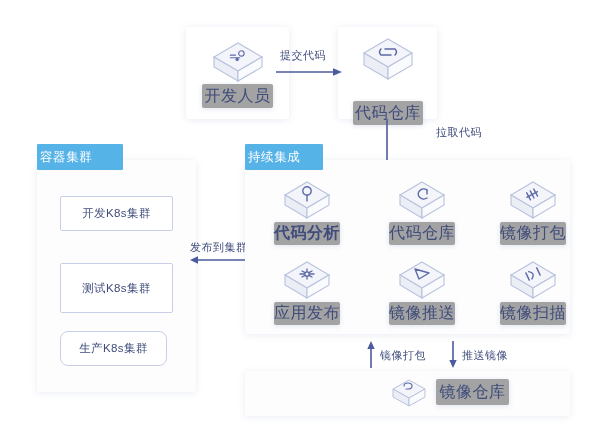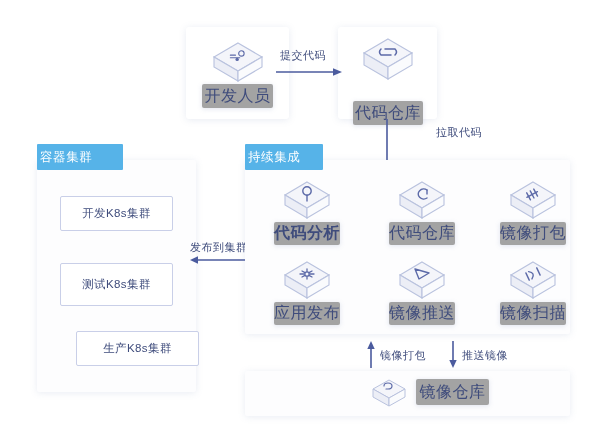--- a/index.html
+++ b/index.html
@@ -142,24 +142,24 @@
   <div class="arrow-label" style="left:392px;top:125px;margin-left:44px;">拉取代码</div>
 
   <div class="panel" style="left:37px;top:160px;width:159px;height:232px;"></div>
   <div class="sec-head" style="left:37px;top:144px;width:86px;height:26px;">
     <span>容器集群</span>
   </div>
 
   <div class="clusterbox" style="left:60px;top:196px;width:113px;height:35px;">
     <span>开发K8s集群</span>
   </div>
-  <div class="clusterbox" style="left:60px;top:263px;width:113px;height:43px;">
+  <div class="clusterbox" style="left:60px;top:263px;width:113px;height:50px;">
     <span>测试K8s集群</span>
   </div>
-  <div class="clusterbox" style="left:76px;top:331px;width:123px;height:35px;">
+  <div class="clusterbox" style="left:60px;top:331px;width:107px;height:35px;border-radius:8px;">
     <span>生产K8s集群</span>
   </div>
 
   <div class="arrow" style="left:190px;top:254px;">
     <svg width="62" height="12" viewBox="0 0 62 12">
       <line x1="61" y1="6" x2="5" y2="6" stroke="#4b5b9e" stroke-width="1.6"></line>
       <polygon points="0,6 8,2.3 8,9.7" fill="#4b5b9e"></polygon>
     </svg>
   </div>
   <div class="arrow-label" style="left:190px;top:240px;">发布到集群</div>
@@ -284,21 +284,21 @@
   <div class="arrow" style="left:447px;top:341px;">
     <svg width="12" height="28" viewBox="0 0 12 28">
       <line x1="6" y1="0" x2="6" y2="20" stroke="#4b5b9e" stroke-width="1.6"></line>
       <polygon points="6,27 2.3,19 9.7,19" fill="#4b5b9e"></polygon>
     </svg>
   </div>
   <div class="arrow-label" style="left:462px;top:348px;">推送镜像</div>
 
   <div class="panel" style="left:245px;top:371px;width:325px;height:45px;"></div>
 
-  <div class="node" style="left:368px;top:374px;width:140px;height:40px;text-align:right;">
+  <div class="node" style="left:388px;top:374px;width:140px;height:40px;text-align:right;">
     <div style="position:absolute;left:0;top:3px;">
       <svg width="42" height="34" viewBox="0 0 42 34">
         <polygon points="21,3 37,12 21,21 5,12" fill="#f4f5fa" stroke="#b9c2de" stroke-width="1"></polygon>
         <polygon points="5,12 21,21 21,29 5,20" fill="#eceef6" stroke="#b9c2de" stroke-width="1"></polygon>
         <polygon points="37,12 21,21 21,29 37,20" fill="#fafbfd" stroke="#b9c2de" stroke-width="1"></polygon>
         <g transform="translate(21,11)" fill="none" stroke="#5c6aa8" stroke-width="1.2" stroke-linecap="round">
           <path d="M-5,-2 q0,-3 4,-3 q4,0 4,3 q0,3 -4,3 L-3,1"></path>
         </g>
       </svg>
     </div>

